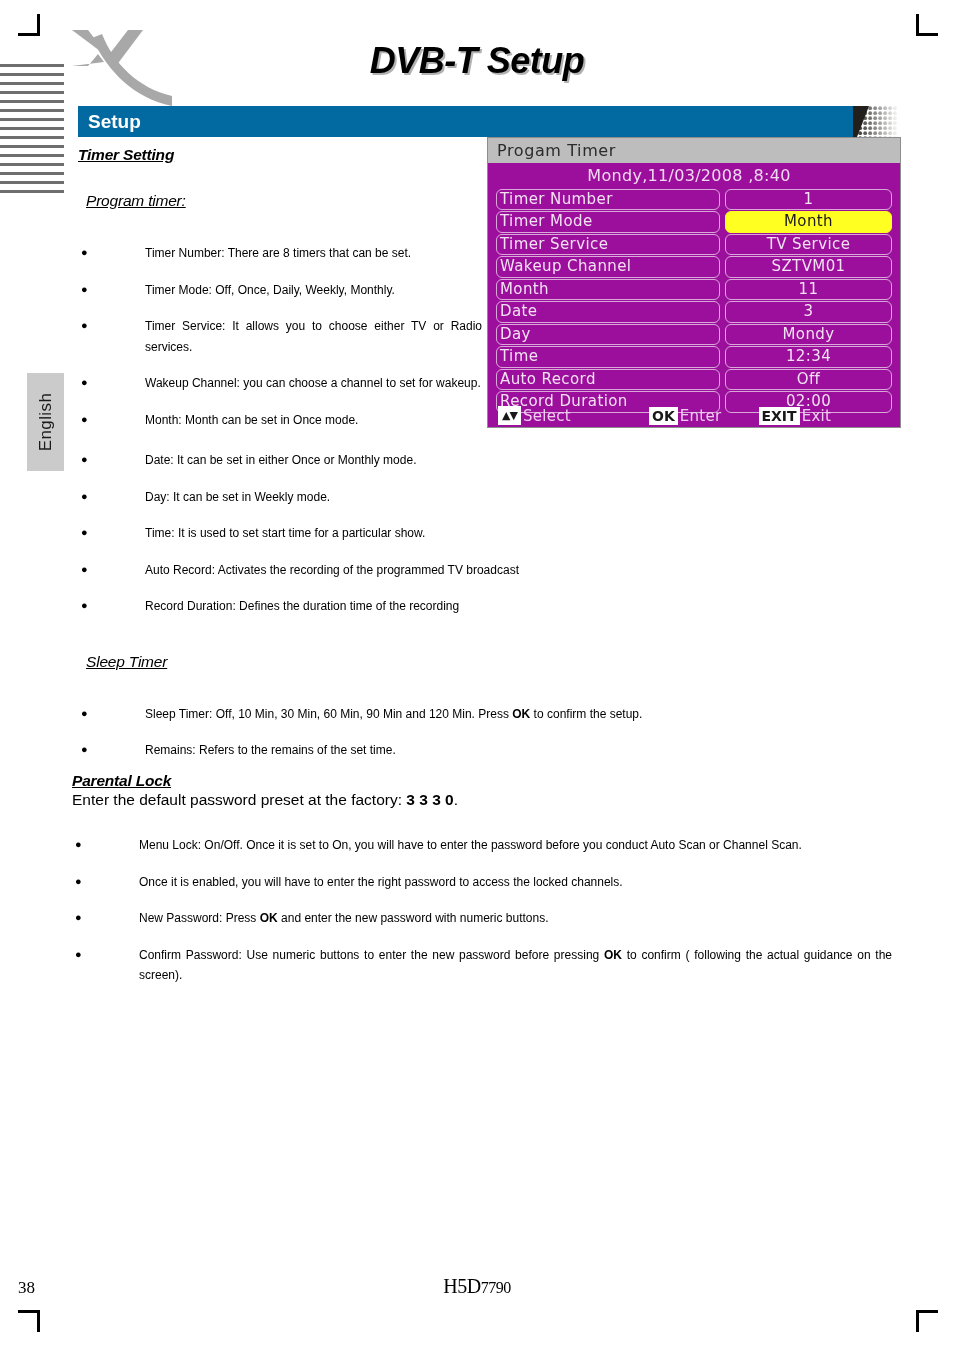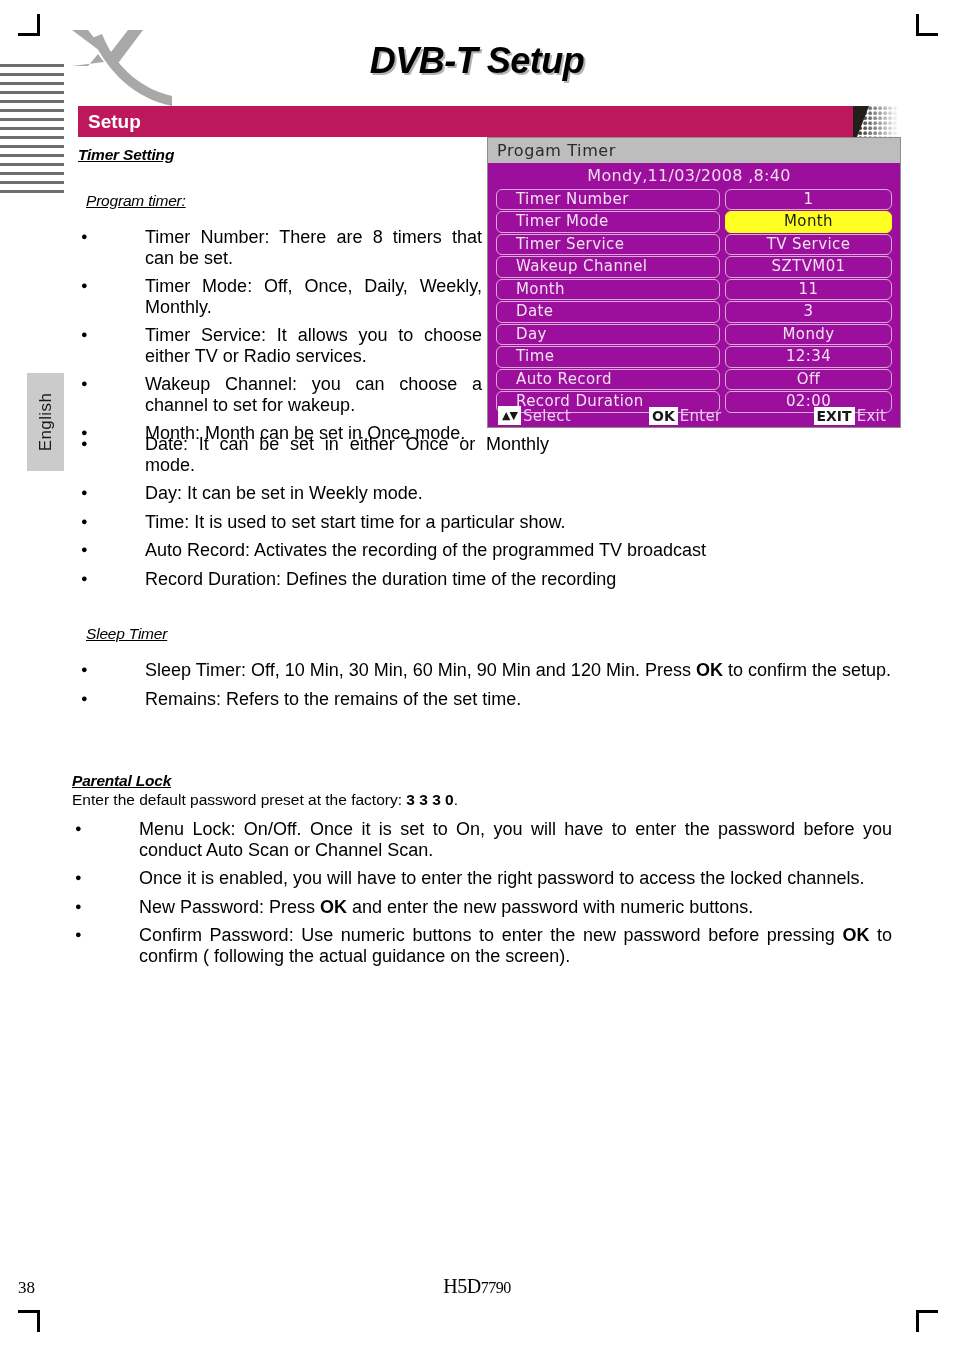--- a/index.html
+++ b/index.html
@@ -105,21 +105,21 @@
     text-shadow: 2px 2px 0 rgba(0,0,0,0.30);
   }
 
   
   .setup-bar {
     position: absolute;
     left: 78px;
     top: 106px;
     width: 775px;
     height: 31px;
-    background: #be185d;
+    background: #0369a1;
   }
   .setup-bar span {
     position: absolute;
     left: 10px;
     top: 50%;
     transform: translateY(-50%);
     color: #ffffff;
     font-size: 19px;
     font-weight: bold;
   }
@@ -177,24 +177,25 @@
   .gap-xs { height: 9px; }
 
   ul.bl {
     margin: 0;
     padding: 0;
     list-style: none;
   }
   ul.bl li {
     position: relative;
     padding-left: 67px;
-    font-size: 18px;
+    font-size: 12px;
     line-height: 20.5px;
     margin-bottom: 8px;
     text-align: justify;
+    margin-top: 16px;
   }
   ul.bl li::before {
     content: "\25CF";
     position: absolute;
     left: 3px;
     top: -1px;
     font-size: 11px;
     line-height: 21px;
   }
   b { font-weight: bold; }
@@ -239,21 +240,21 @@
     margin-bottom: 1.2px;
   }
   .osd-label {
     flex: 0 0 224px;
     border: 1.3px solid #d9a8d9;
     border-radius: 6px;
     box-sizing: border-box;
     color: #f3e2f3;
     font-size: 15px;
     line-height: 18px;
-    padding-left: 19px;
+    padding-left: 3px;
     letter-spacing: 0.4px;
     overflow: hidden;
     white-space: nowrap;
   }
   .osd-value {
     flex: 1 1 auto;
     margin-left: 5px;
     border: 1.3px solid #d9a8d9;
     border-radius: 6px;
     box-sizing: border-box;
@@ -278,21 +279,21 @@
     height: 23px;
     display: flex;
     align-items: center;
     color: #f0cdf0;
     font-size: 15px;
     letter-spacing: 0.3px;
   }
   .osd-foot .grp { display: flex; align-items: center; }
   .osd-foot .g1 { margin-left: 10px; }
   .osd-foot .g2 { margin-left: 78px; }
-  .osd-foot .g3 { margin-left: 92px; }
+  .osd-foot .g3 { margin-left: 37px; }
   .keycap {
     background: #ffffff;
     color: #181818;
     font-size: 14px;
     line-height: 16px;
     padding: 1px 3px;
     font-weight: bold;
     display: inline-block;
     margin-right: 2px;
     letter-spacing: 0;

